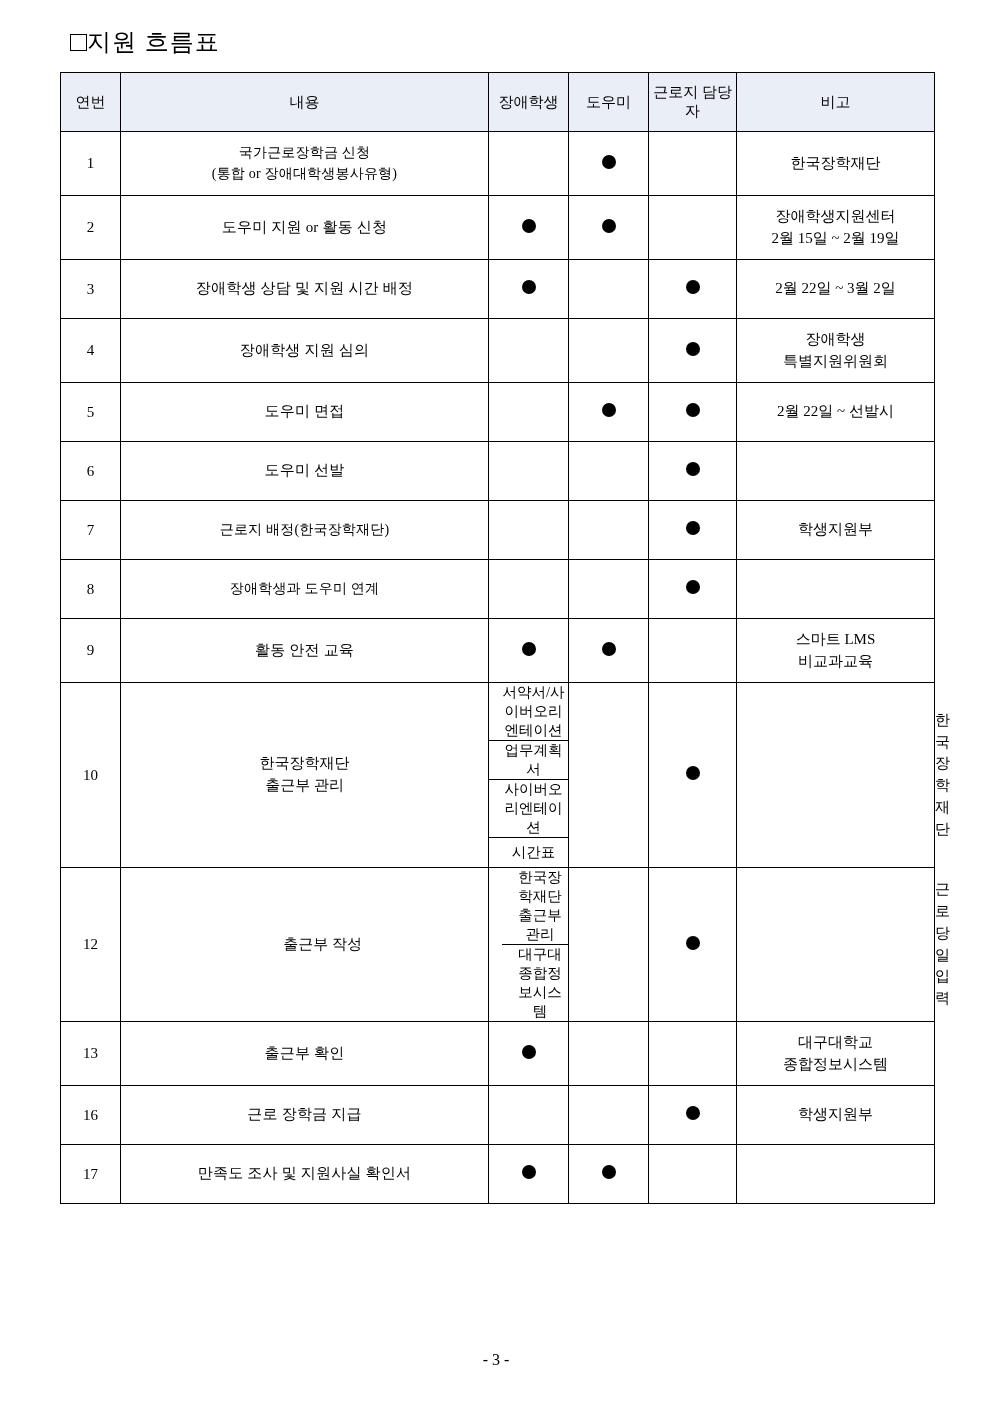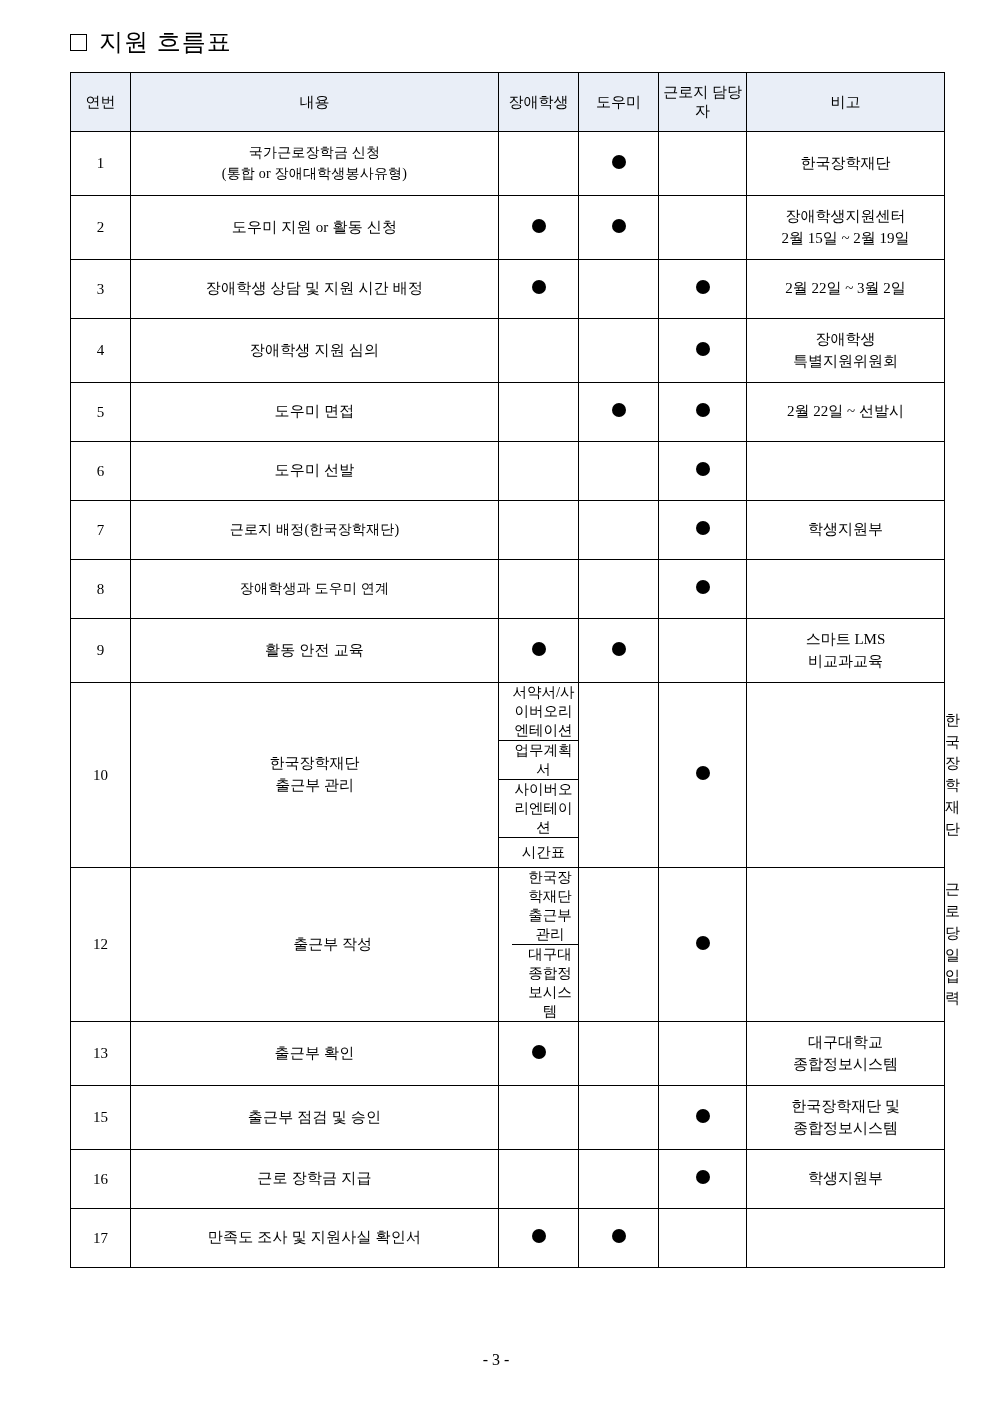--- a/index.html
+++ b/index.html
@@ -17,38 +17,37 @@
   .page {
     width: 992px;
     height: 1403px;
     box-sizing: border-box;
     padding: 18px 44px 0 44px;
     position: relative;
   }
   .doc-title {
     display: flex;
     align-items: center;
-    gap: 12px;
     font-size: 24px;
     letter-spacing: 1px;
     margin: 8px 0 14px 26px;
     font-family: "Liberation Sans", "DejaVu Sans", sans-serif;
     font-weight: normal;
   }
   .title-marker {
     display: inline-block;
     width: 17px;
     height: 17px;
     border: 1.6px solid #000;
     box-sizing: border-box;
   }
   table.flow {
     border-collapse: collapse;
     width: 874px;
-    margin-left: 26px;
+    margin-left: 16px;
     table-layout: fixed;
   }
   table.flow th, table.flow td {
     border: 1px solid #000000;
     font-size: 15px;
     text-align: center;
     vertical-align: middle;
     padding: 0;
   }
   table.flow thead th {
@@ -314,31 +313,20 @@
         <td><span class="dot"></span></td>
         <td></td>
         <td></td>
         <td class="note">
           <div>대구대학교</div>
           <div>종합정보시스템</div>
         </td>
       </tr>
 
 
-      <tr class="row row-tall">
-        <td class="no">15</td>
-        <td class="content">출근부 점검 및 승인</td>
-        <td></td>
-        <td></td>
-        <td><span class="dot"></span></td>
-        <td class="note">
-          <div>한국장학재단 및</div>
-          <div>종합정보시스템</div>
-        </td>
-      </tr>
 
       <tr class="row">
         <td class="no">16</td>
         <td class="content">근로 장학금 지급</td>
         <td></td>
         <td></td>
         <td><span class="dot"></span></td>
         <td class="note">학생지원부</td>
       </tr>
 

